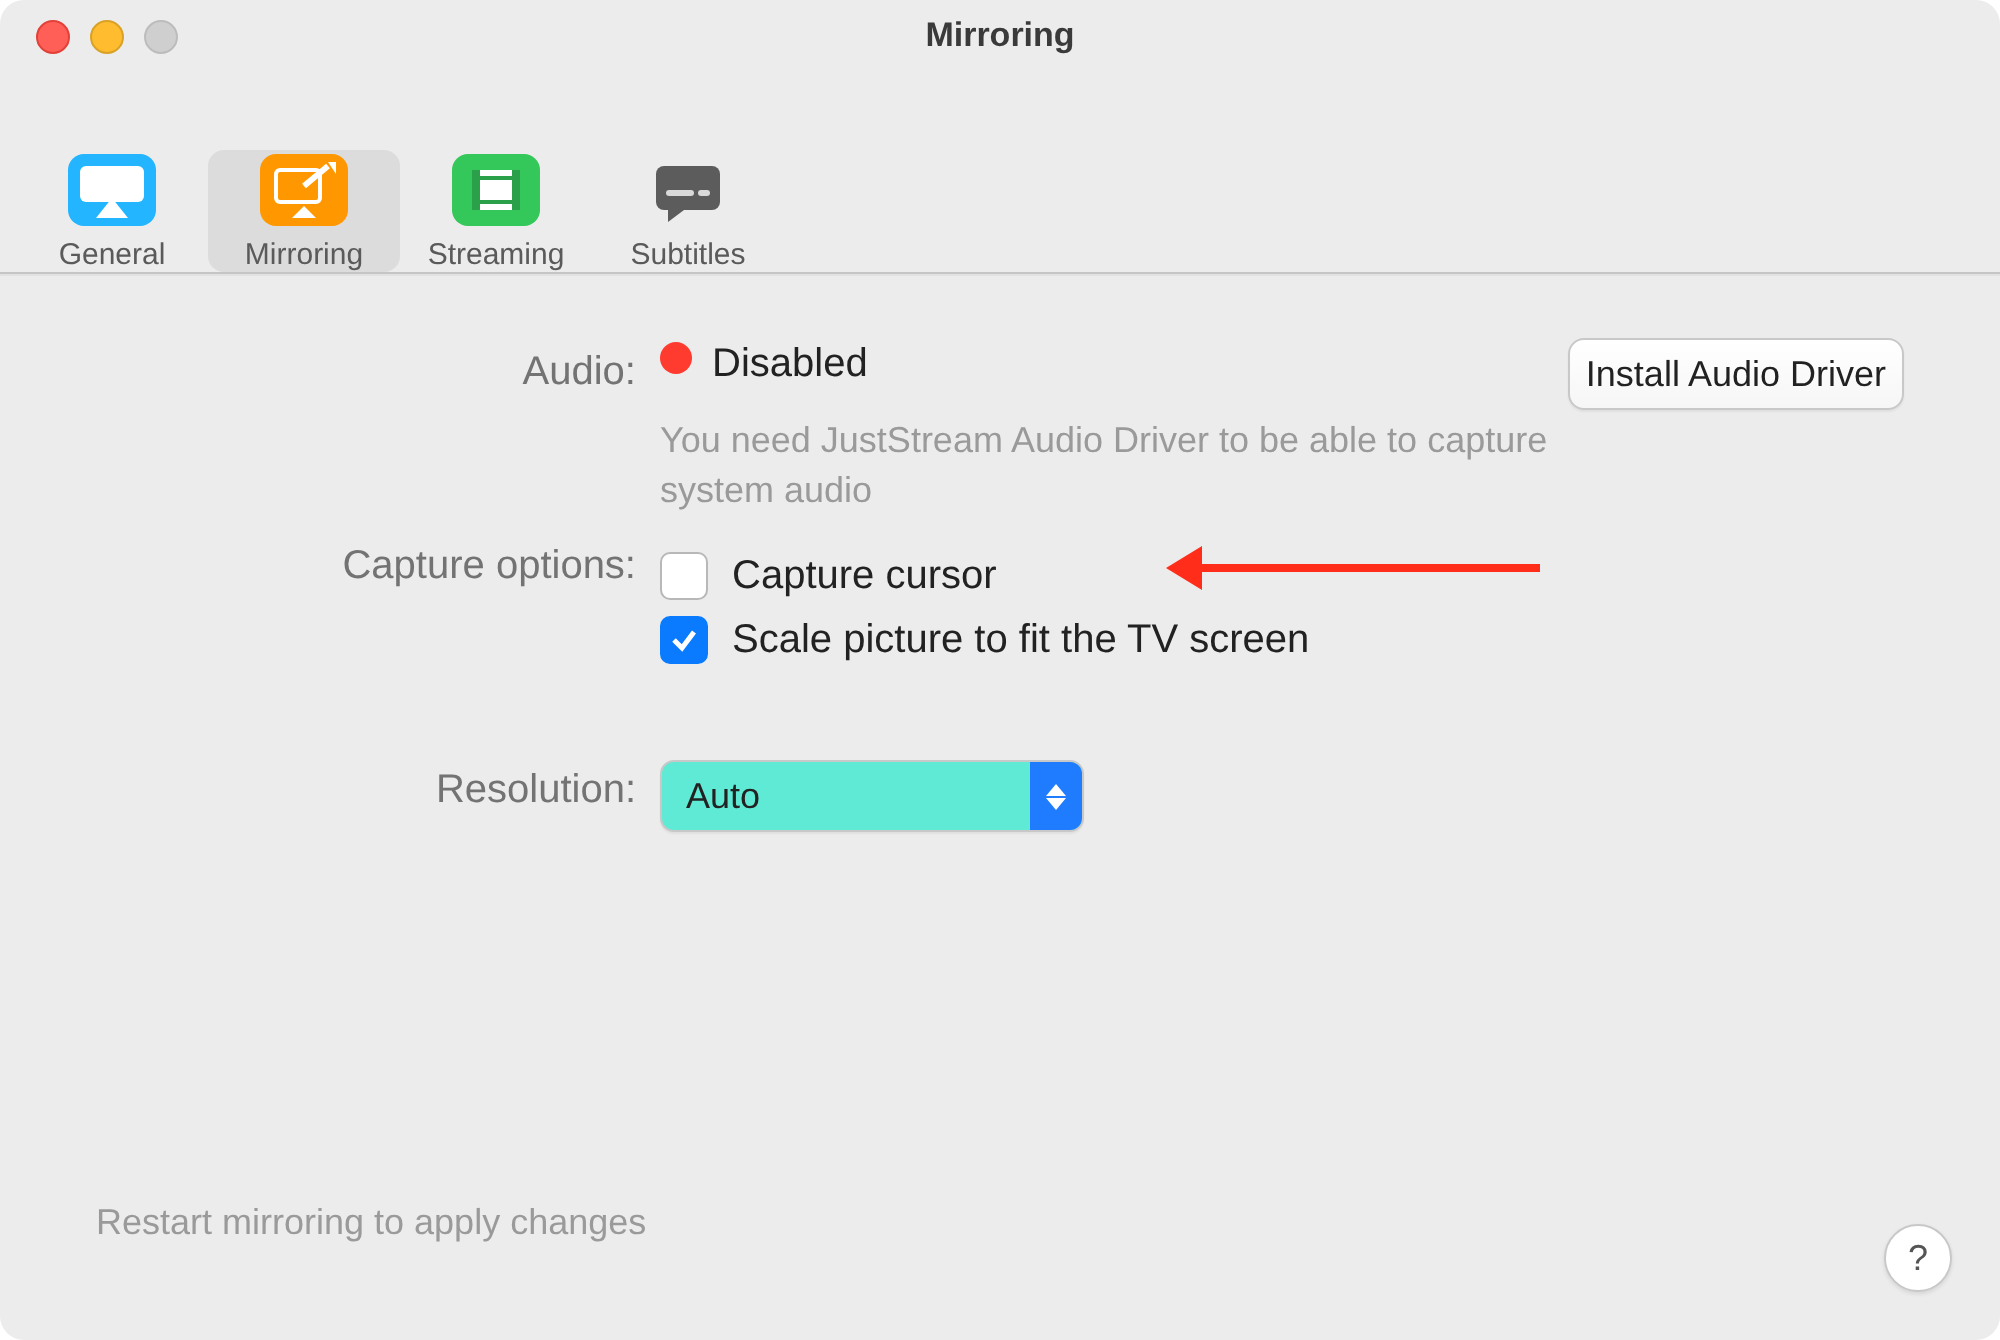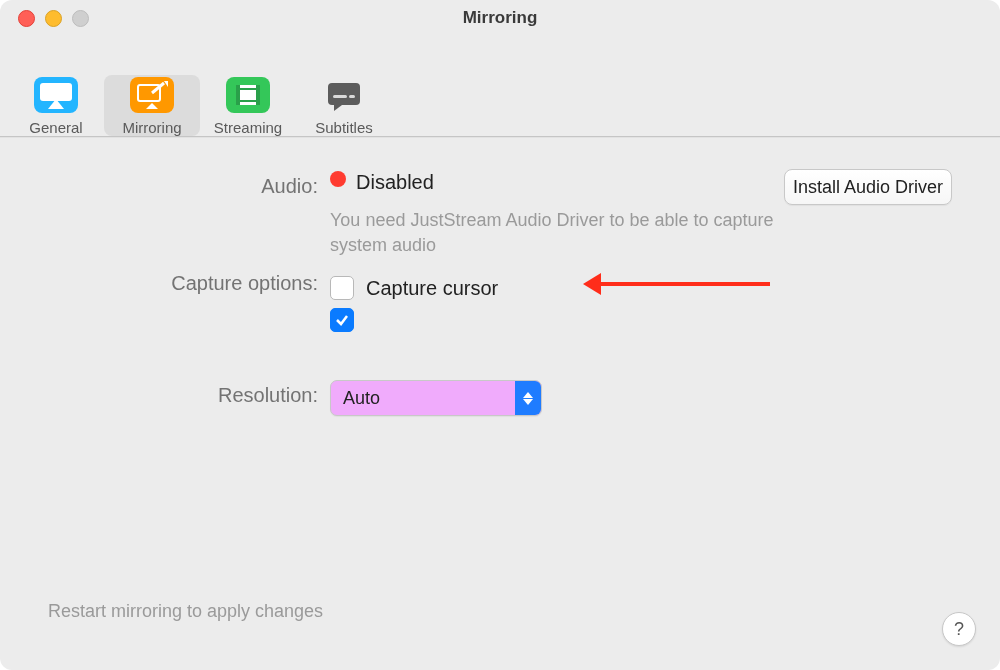--- a/index.html
+++ b/index.html
@@ -22,21 +22,21 @@
   .rbody{flex:1;position:relative;}
   .status-line{display:flex;gap:10px;}
   .dot{width:16px;height:16px;border-radius:50%;background:#ff3b30;display:inline-block;}
   .hint{color:#9a9a9a;font-size:18px;margin-top:14px;max-width:470px;line-height:1.4;}
   .install-btn{position:absolute;right:0;top:-2px;height:36px;padding:0 8px;background:linear-gradient(#ffffff,#f6f6f6);border:1px solid #c8c8c8;border-radius:8px;font-size:18px;color:#222;box-shadow:0 1px 1px rgba(0,0,0,.05);}
   .cbx-row{display:flex;align-items:flex-end;gap:12px;margin:8px 0;font-size:20px;}
   .cbx{width:22px;height:22px;border:1px solid #b8b8b8;border-radius:5px;background:#fff;display:flex;align-items:center;justify-content:center;flex:none;}
   .cbx.checked{background:#0a7bff;border-color:#0a7bff;}
   .cbx.checked svg{display:block;}
   .cbx svg{display:none;}
-  .select{display:inline-flex;align-items:center;width:210px;height:34px;background:#f0abfc;border:1px solid #c8c8c8;border-radius:7px;overflow:hidden;font-size:18px;box-shadow:0 1px 1px rgba(0,0,0,.05);}
+  .select{display:inline-flex;align-items:center;width:210px;height:34px;background:#5eead4;border:1px solid #c8c8c8;border-radius:7px;overflow:hidden;font-size:18px;box-shadow:0 1px 1px rgba(0,0,0,.05);}
   .select .sel-val{flex:1;padding:0 12px;}
   .select .sel-btn{width:26px;height:100%;background:#1f7cff;display:flex;flex-direction:column;align-items:center;justify-content:center;gap:1px;}
   .arrow{position:absolute;height:4px;background:#ff2d1a;}
   .arrow::before{content:"";position:absolute;left:-18px;top:-9px;border:11px solid transparent;border-right:18px solid #ff2d1a;}
   .footer{position:absolute;left:48px;bottom:48px;color:#9a9a9a;font-size:18px;text-align:center;}
   .help{position:absolute;right:24px;bottom:24px;width:32px;height:32px;border-radius:50%;background:#fff;border:1px solid #c8c8c8;display:flex;align-items:center;justify-content:center;font-size:18px;color:#555;box-shadow:0 1px 2px rgba(0,0,0,.1);}
 </style>
 </head>
 <body>
 
@@ -121,20 +121,21 @@
           <span class="cbx"></span>
           <span>Capture cursor</span>
           <div class="arrow" style="left:260px;top:14px;width:180px;"></div>
         </div>
         <div class="cbx-row">
           <span class="cbx checked">
               <svg width="14" height="14" viewBox="0 0 14 14">
                 <polyline points="2,7 6,11 12,3" fill="none" stroke="#fff" stroke-width="2.5"></polyline>
               </svg>
             </span>
+          <span>Scale picture to fit the TV screen</span>
         </div>
       </div>
     </div>
 
     <div class="row" style="margin-top:40px;">
       <div class="rlabel">Resolution:</div>
       <div class="rbody">
         <div class="select">
           <span class="sel-val">Auto</span>
           <span class="sel-btn">

